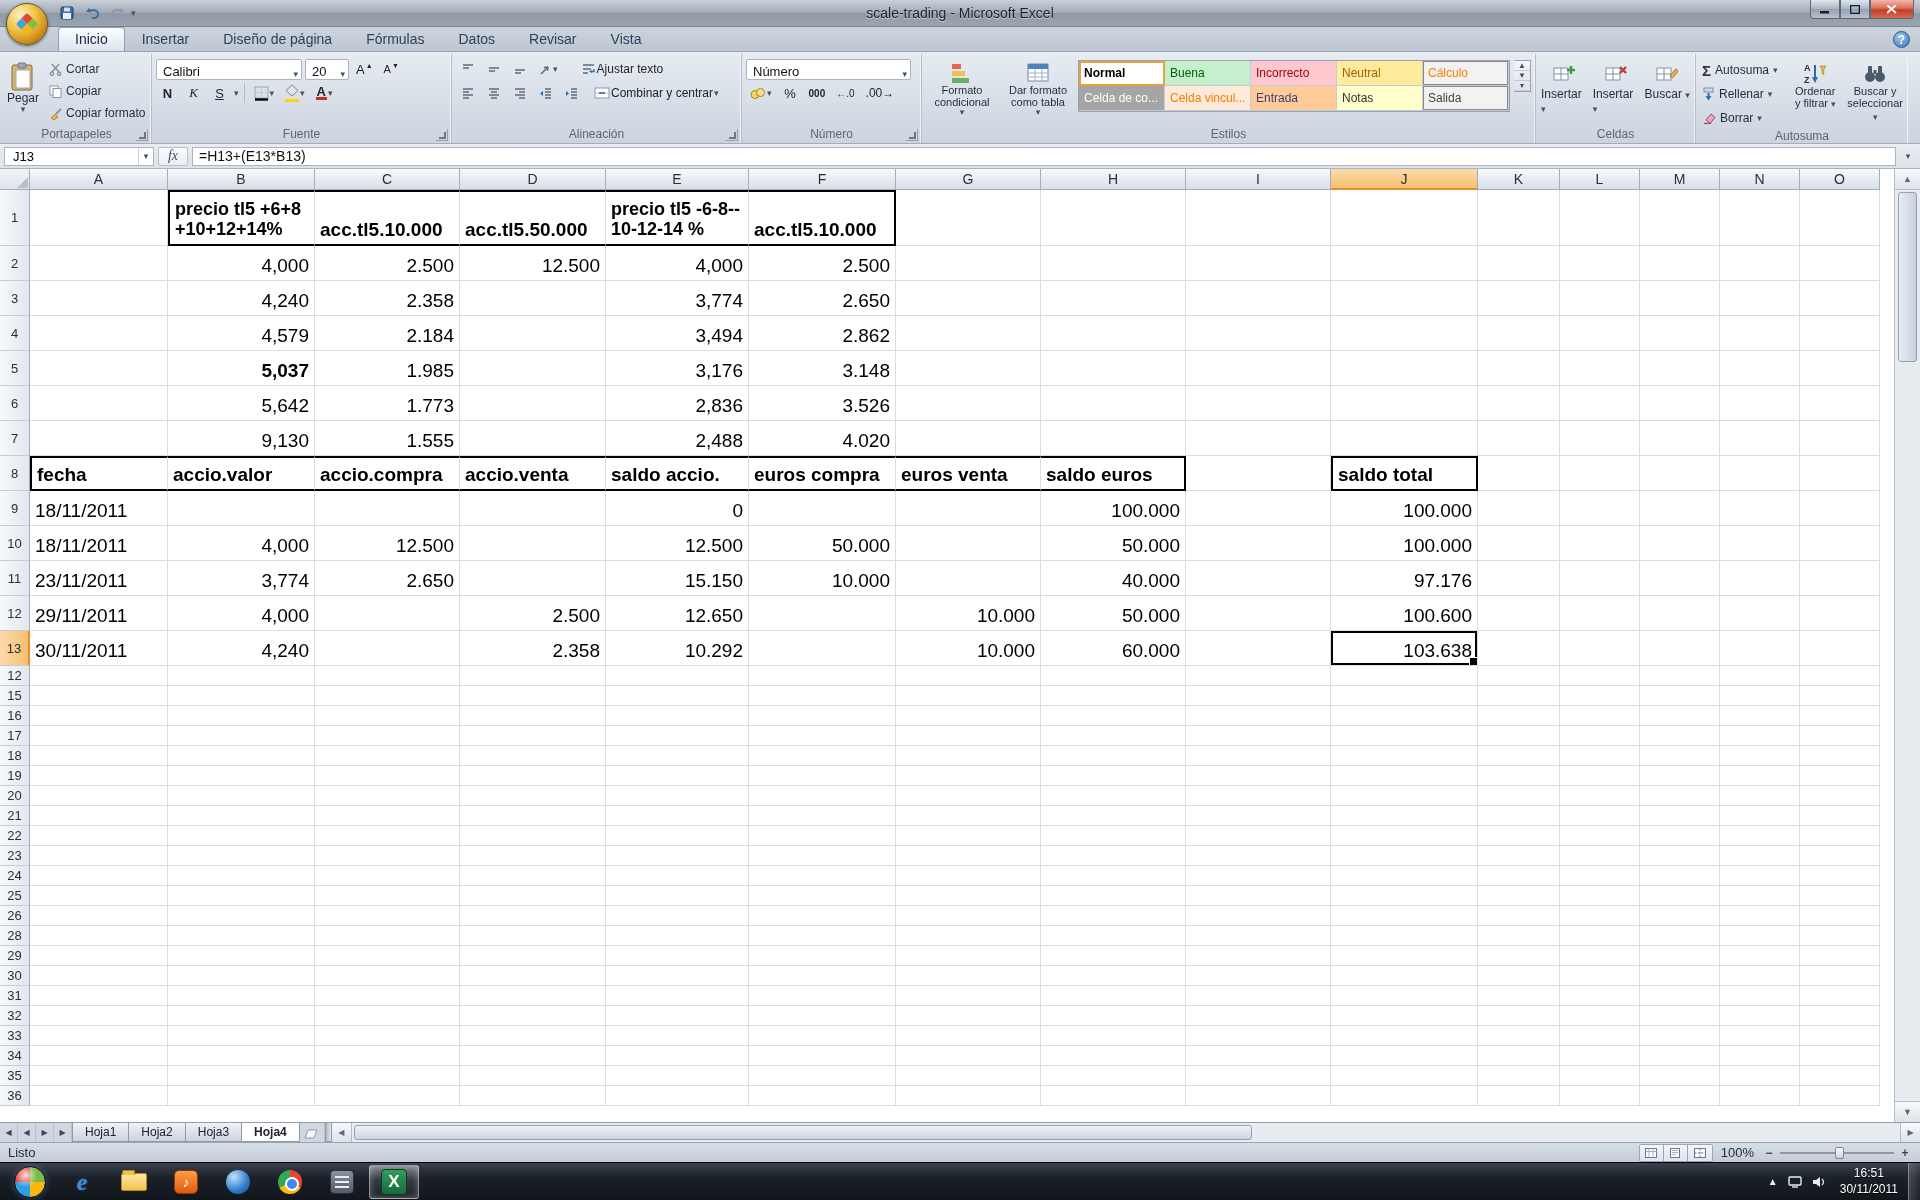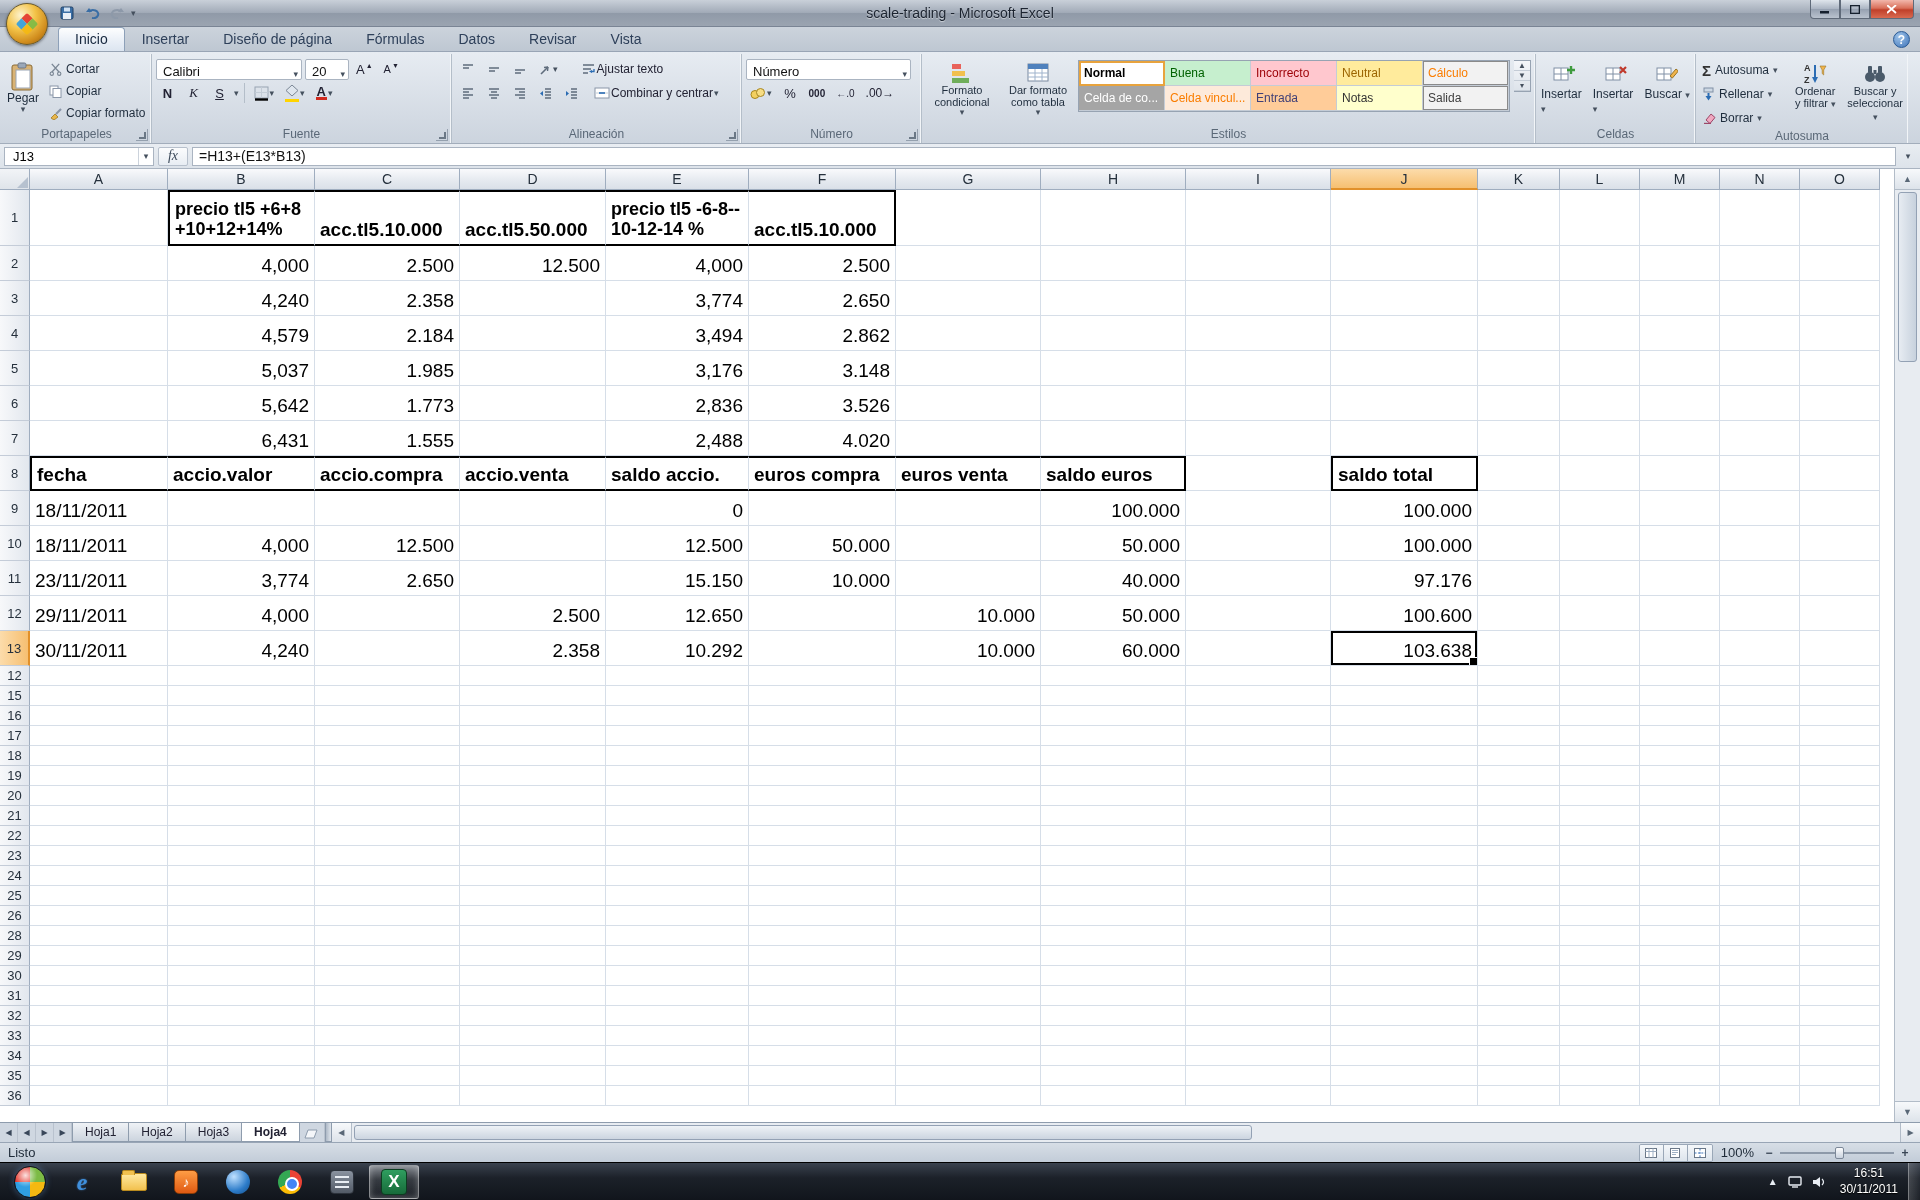--- a/index.html
+++ b/index.html
@@ -640,21 +640,21 @@
           <div class="cell" style="width: 147px;"></div>
           <div class="cell" style="width: 82px;"></div>
           <div class="cell" style="width: 80px;"></div>
           <div class="cell" style="width: 80px;"></div>
           <div class="cell" style="width: 80px;"></div>
           <div class="cell" style="width: 80px;"></div>
         </div>
         <div class="grow bigrow" style="height: 35px;">
           <div class="rowh" style="width: 30px;">5</div>
           <div class="cell" style="width: 138px;"></div>
-          <div class="cell ar" style="width: 147px;">5,037</div>
+          <div class="cell ar" style="width: 147px; font-weight: bold;">5,037</div>
           <div class="cell ar" style="width: 145px;">1.985</div>
           <div class="cell" style="width: 146px;"></div>
           <div class="cell ar" style="width: 143px;">3,176</div>
           <div class="cell ar" style="width: 147px;">3.148</div>
           <div class="cell" style="width: 145px;"></div>
           <div class="cell" style="width: 145px;"></div>
           <div class="cell" style="width: 145px;"></div>
           <div class="cell" style="width: 147px;"></div>
           <div class="cell" style="width: 82px;"></div>
           <div class="cell" style="width: 80px;"></div>
@@ -676,21 +676,21 @@
           <div class="cell" style="width: 147px;"></div>
           <div class="cell" style="width: 82px;"></div>
           <div class="cell" style="width: 80px;"></div>
           <div class="cell" style="width: 80px;"></div>
           <div class="cell" style="width: 80px;"></div>
           <div class="cell" style="width: 80px;"></div>
         </div>
         <div class="grow bigrow" style="height: 35px;">
           <div class="rowh" style="width: 30px;">7</div>
           <div class="cell" style="width: 138px;"></div>
-          <div class="cell ar" style="width: 147px;">6,431</div>
+          <div class="cell ar" style="width: 147px;">9,130</div>
           <div class="cell ar" style="width: 145px;">1.555</div>
           <div class="cell" style="width: 146px;"></div>
           <div class="cell ar" style="width: 143px;">2,488</div>
           <div class="cell ar" style="width: 147px;">4.020</div>
           <div class="cell" style="width: 145px;"></div>
           <div class="cell" style="width: 145px;"></div>
           <div class="cell" style="width: 145px;"></div>
           <div class="cell" style="width: 147px;"></div>
           <div class="cell" style="width: 82px;"></div>
           <div class="cell" style="width: 80px;"></div>

